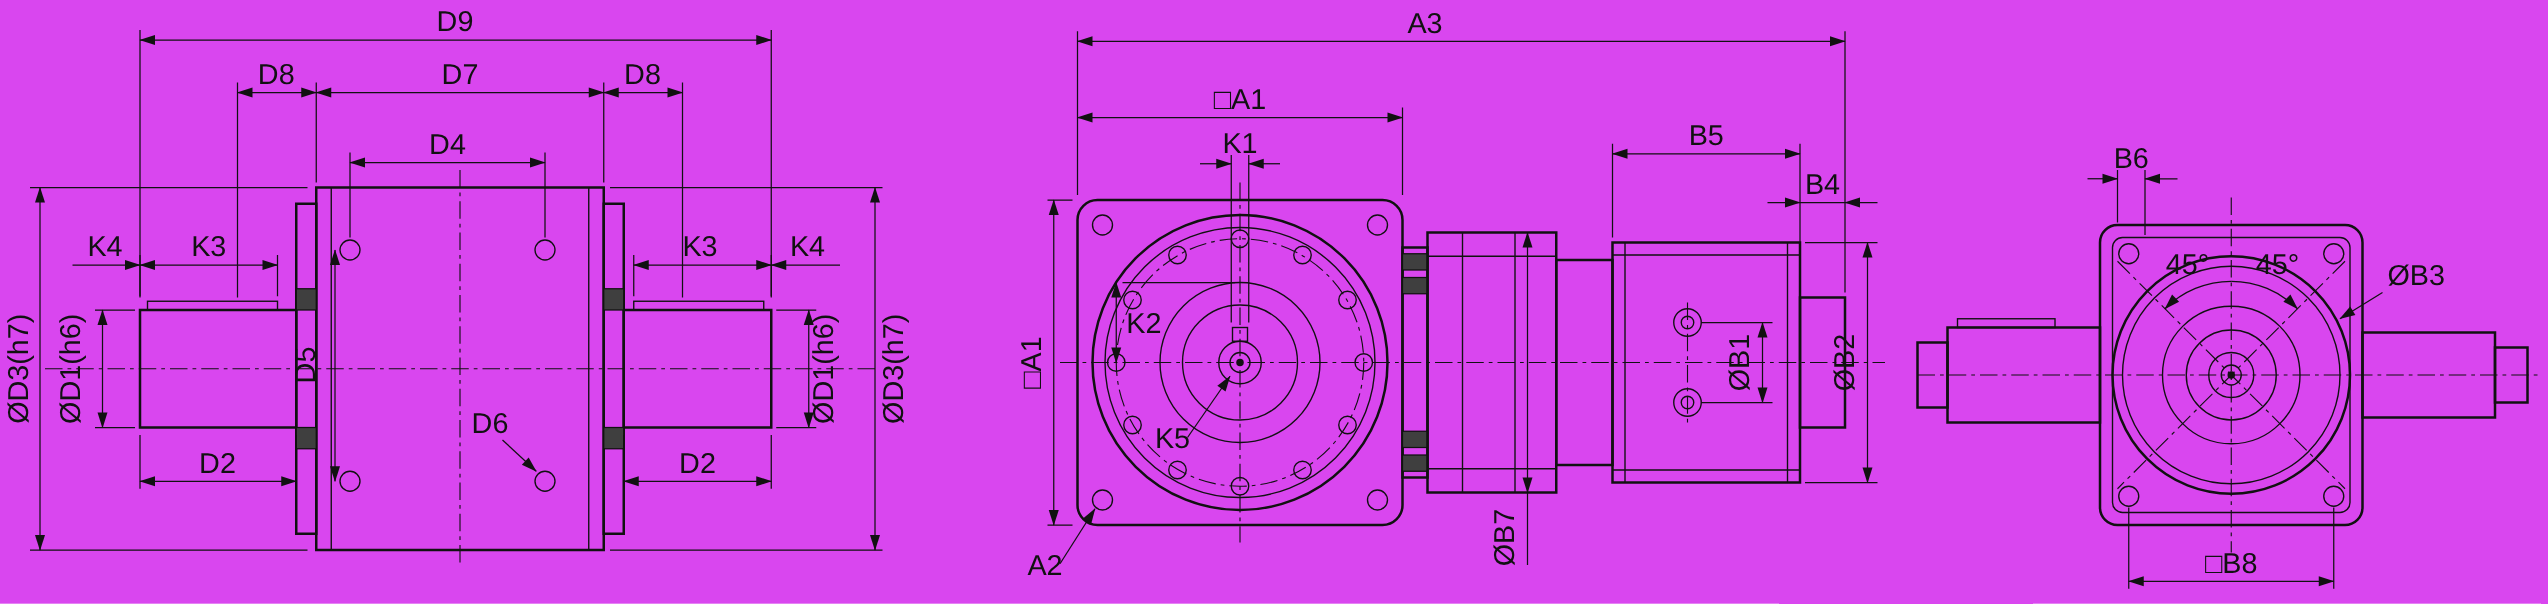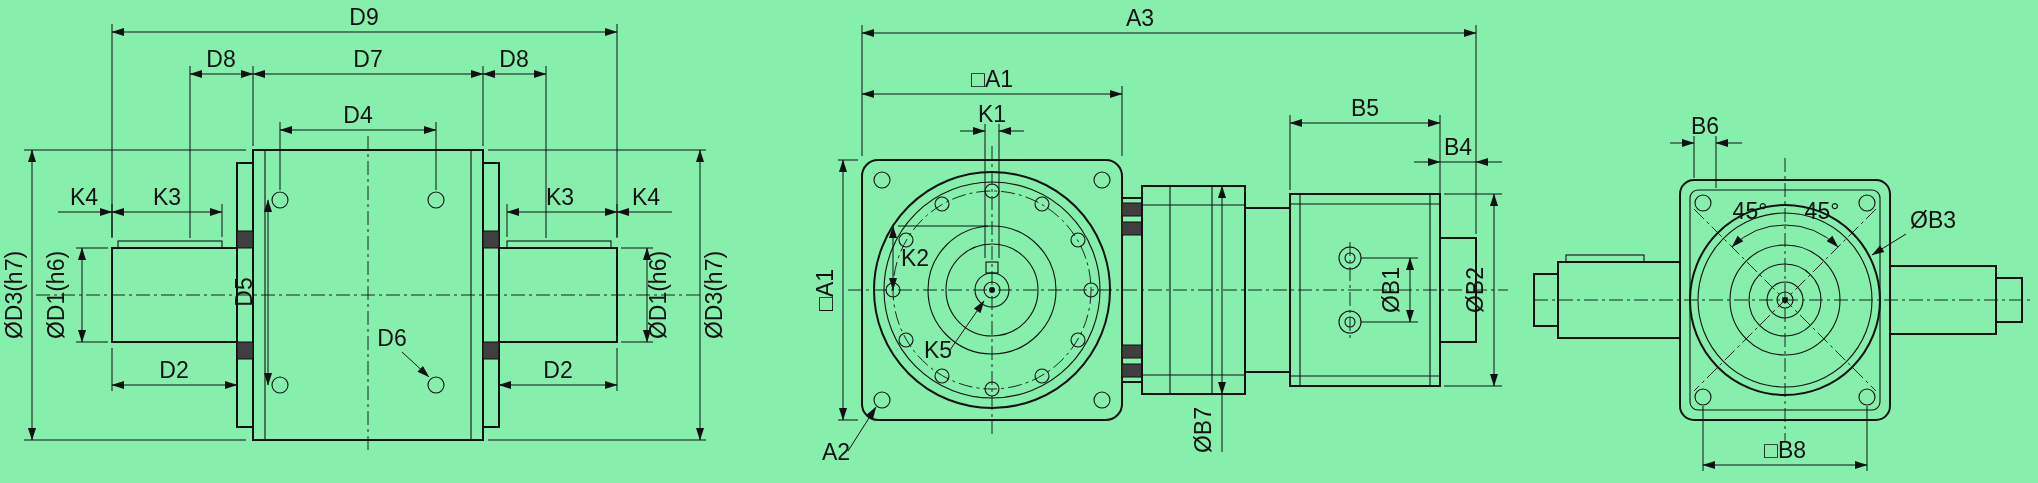--- a/index.html
+++ b/index.html
@@ -1,16 +1,16 @@
 <!DOCTYPE html>
 <html><head>
 <meta charset="utf-8">
 <style>
   html,body{margin:0;padding:0;background:#ffffff;}
-  .canvas{width:2038px;height:483px;background:#86efac;}
+  .canvas{width:2038px;height:483px;background:#d946ef;}
   svg{display:block;}
   text{font-family:"Liberation Sans","DejaVu Sans",sans-serif;font-size:23px;fill:#111;}
   .o{fill:none;stroke:#111;stroke-width:2;}
   .t{fill:none;stroke:#111;stroke-width:1.1;}
   .d{fill:none;stroke:#111;stroke-width:1;}
   .c{fill:none;stroke:#111;stroke-width:0.9;stroke-dasharray:14 4 3 4;}
   .f{fill:#3f3f3f;stroke:#111;stroke-width:1;}
   .dot{fill:#111;stroke:none;}
 </style>
 </head>

